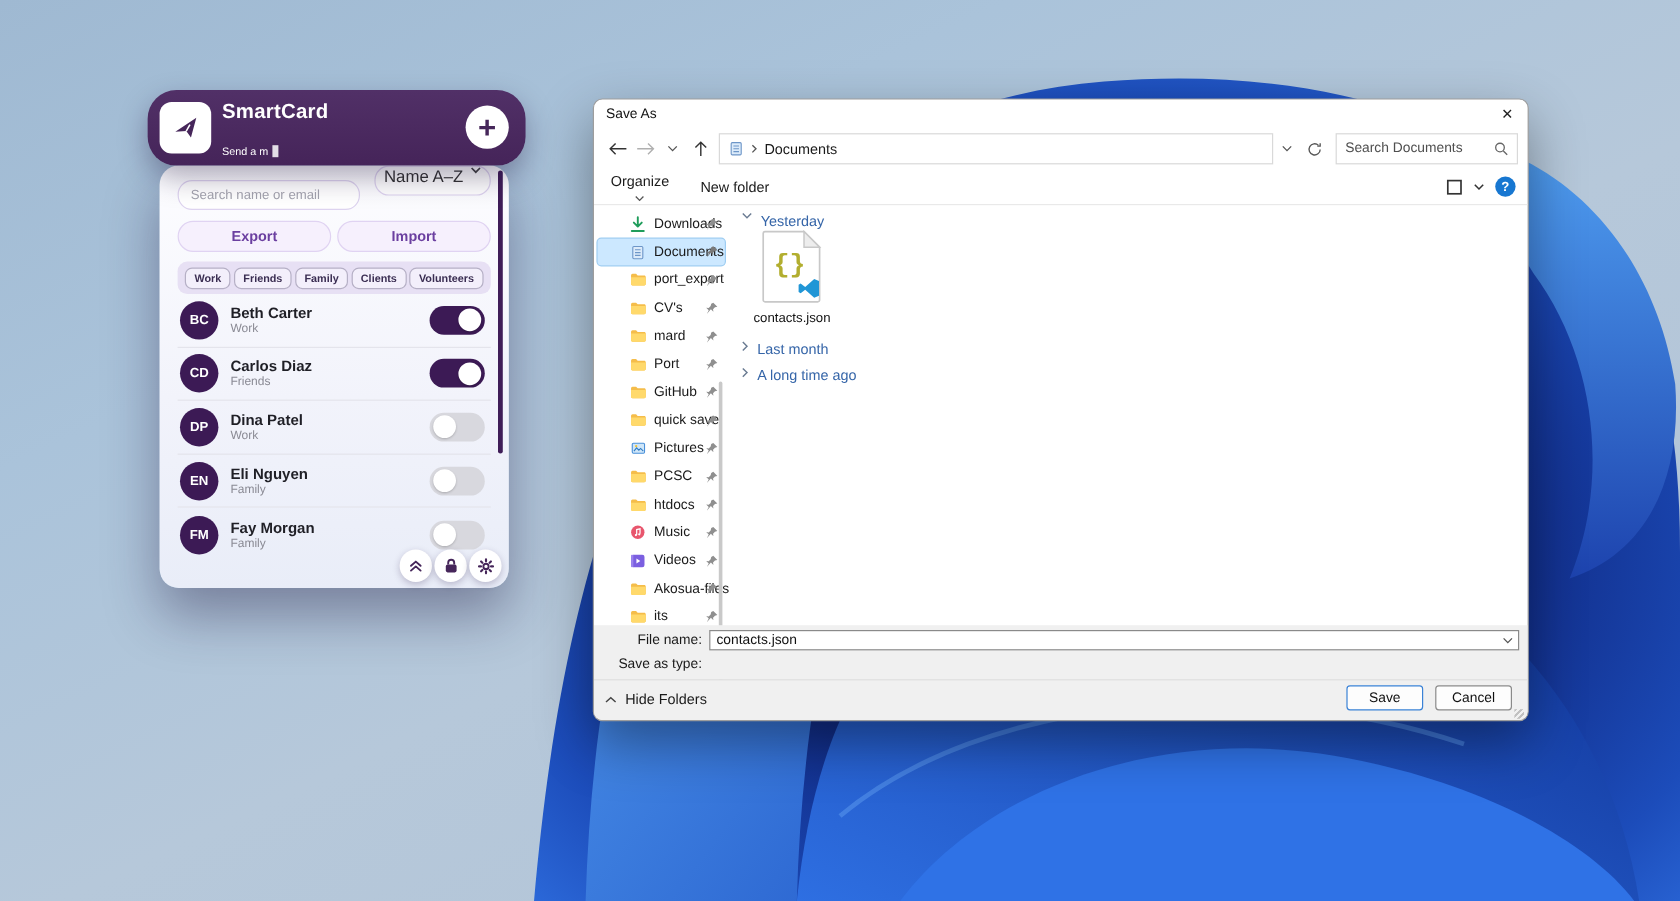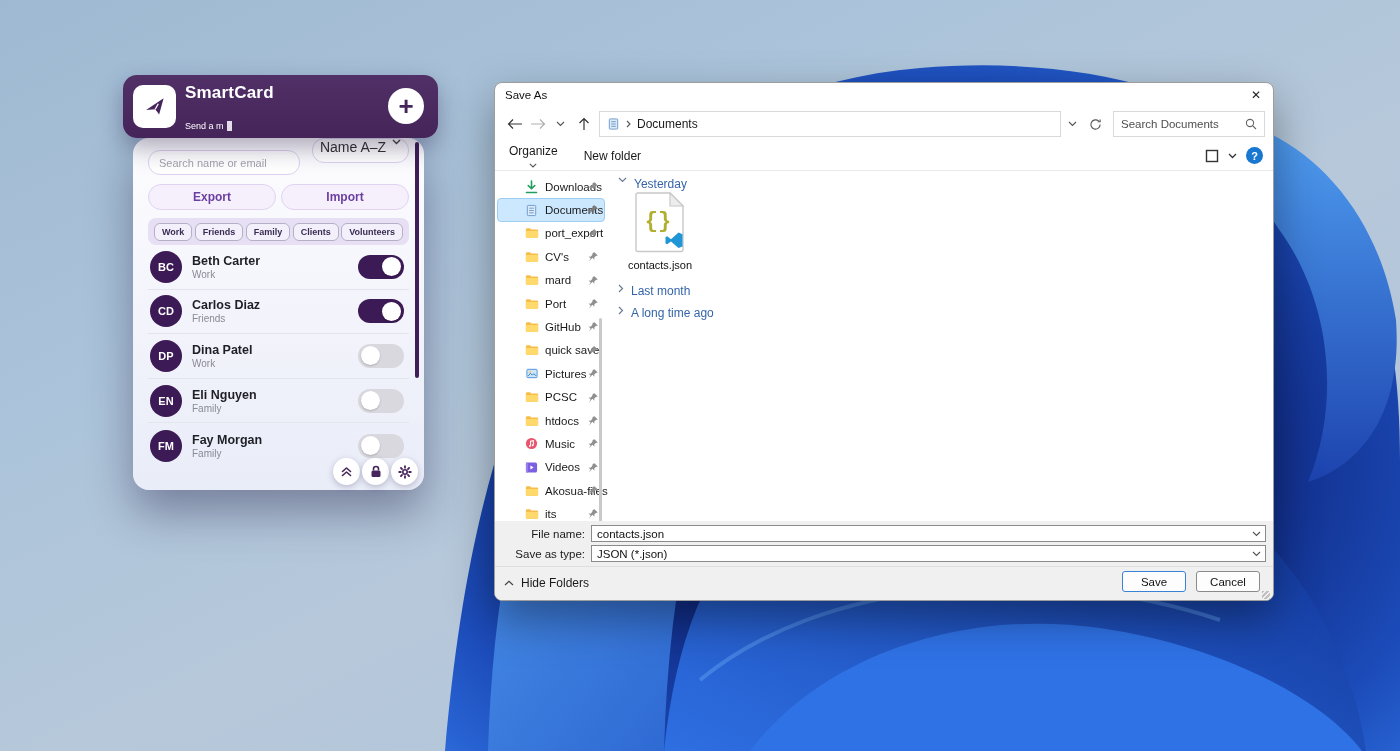--- a/index.html
+++ b/index.html
@@ -4,21 +4,21 @@
 <style>
   * { margin:0; padding:0; box-sizing:border-box; }
   html,body { width:1400px; height:751px; overflow:hidden; font-family:"Liberation Sans", sans-serif; }
   .desktop { position:absolute; inset:0; background:linear-gradient(155deg,#9fb9d2 0%,#aac3da 28%,#b6c8da 55%,#b3c5d8 80%,#bccbdb 100%); }
   svg.bloom { position:absolute; left:400px; top:40px; width:1000px; height:711px; }
 
   
   .sc-card { position:absolute; left:133px; top:138px; width:291px; height:352px; border-radius:16px;
              background:linear-gradient(180deg,#fdfdff 0%,#f2f3fb 55%,#e9edf8 100%);
              box-shadow:0 22px 45px rgba(25,15,55,.38); }
-  .sc-header { position:absolute; left:123px; top:75px; width:315px; height:63px; border-radius:14px;
+  .sc-header { position:absolute; left:123px; top:75px; width:315px; height:63px; border-radius:24px;
                background:linear-gradient(180deg,#513067,#452459); box-shadow:0 10px 24px rgba(25,15,55,.35); display:flex; align-items:center; }
   .sc-logo { width:43px; height:43px; margin-left:10px; background:#fff; border-radius:10px; display:flex; align-items:center; justify-content:center; }
   .sc-titles { margin-left:9px; color:#fff; }
   .sc-title { font-size:17px; font-weight:bold; letter-spacing:.2px; }
   .sc-sub { font-size:9px; margin-top:18px; display:flex; align-items:center; }
   .sc-cursor { display:inline-block; width:5px; height:10px; background:rgba(255,255,255,.85); margin-left:3px; }
   .sc-plus { position:absolute; right:14px; top:13px; width:36px; height:36px; border-radius:50%; background:#fff;
              color:#46265a; font-size:26px; font-weight:bold; display:flex; align-items:center; justify-content:center; line-height:1; cursor:pointer; }
   .sc-scrollbar { position:absolute; right:5px; top:4px; width:4px; height:236px; border-radius:2px; background:#3f1d58; }
   .sc-search { position:absolute; left:15px; top:12px; width:152px; height:25px; border:1px solid #ddd3ef; border-radius:12px;
@@ -566,26 +566,20 @@
       <span class="f-label">File name:</span>
       <div class="f-input">
         <input value="contacts.json" style="">
         <svg class="f-chev" width="9" height="6" viewBox="0 0 9 6">
             <path d="M1 1l3.5 3.5L8 1" stroke="#555" stroke-width="1.1" fill="none"></path>
           </svg>
       </div>
     </div>
     <div class="f-row" style="top:24px;">
       <span class="f-label">Save as type:</span>
-      <div class="f-input">
-        <span class="f-val">JSON (*.json)</span>
-        <svg class="f-chev" width="9" height="6" viewBox="0 0 9 6">
-            <path d="M1 1l3.5 3.5L8 1" stroke="#555" stroke-width="1.1" fill="none"></path>
-          </svg>
-      </div>
     </div>
   </div>
 
   <div class="footer">
     <span class="hide-folders">
       <svg width="10" height="6" viewBox="0 0 10 6">
           <path d="M1 5l4-3.6L9 5" stroke="#444" stroke-width="1.2" fill="none"></path>
         </svg>
       <span>Hide Folders</span>
     </span>

